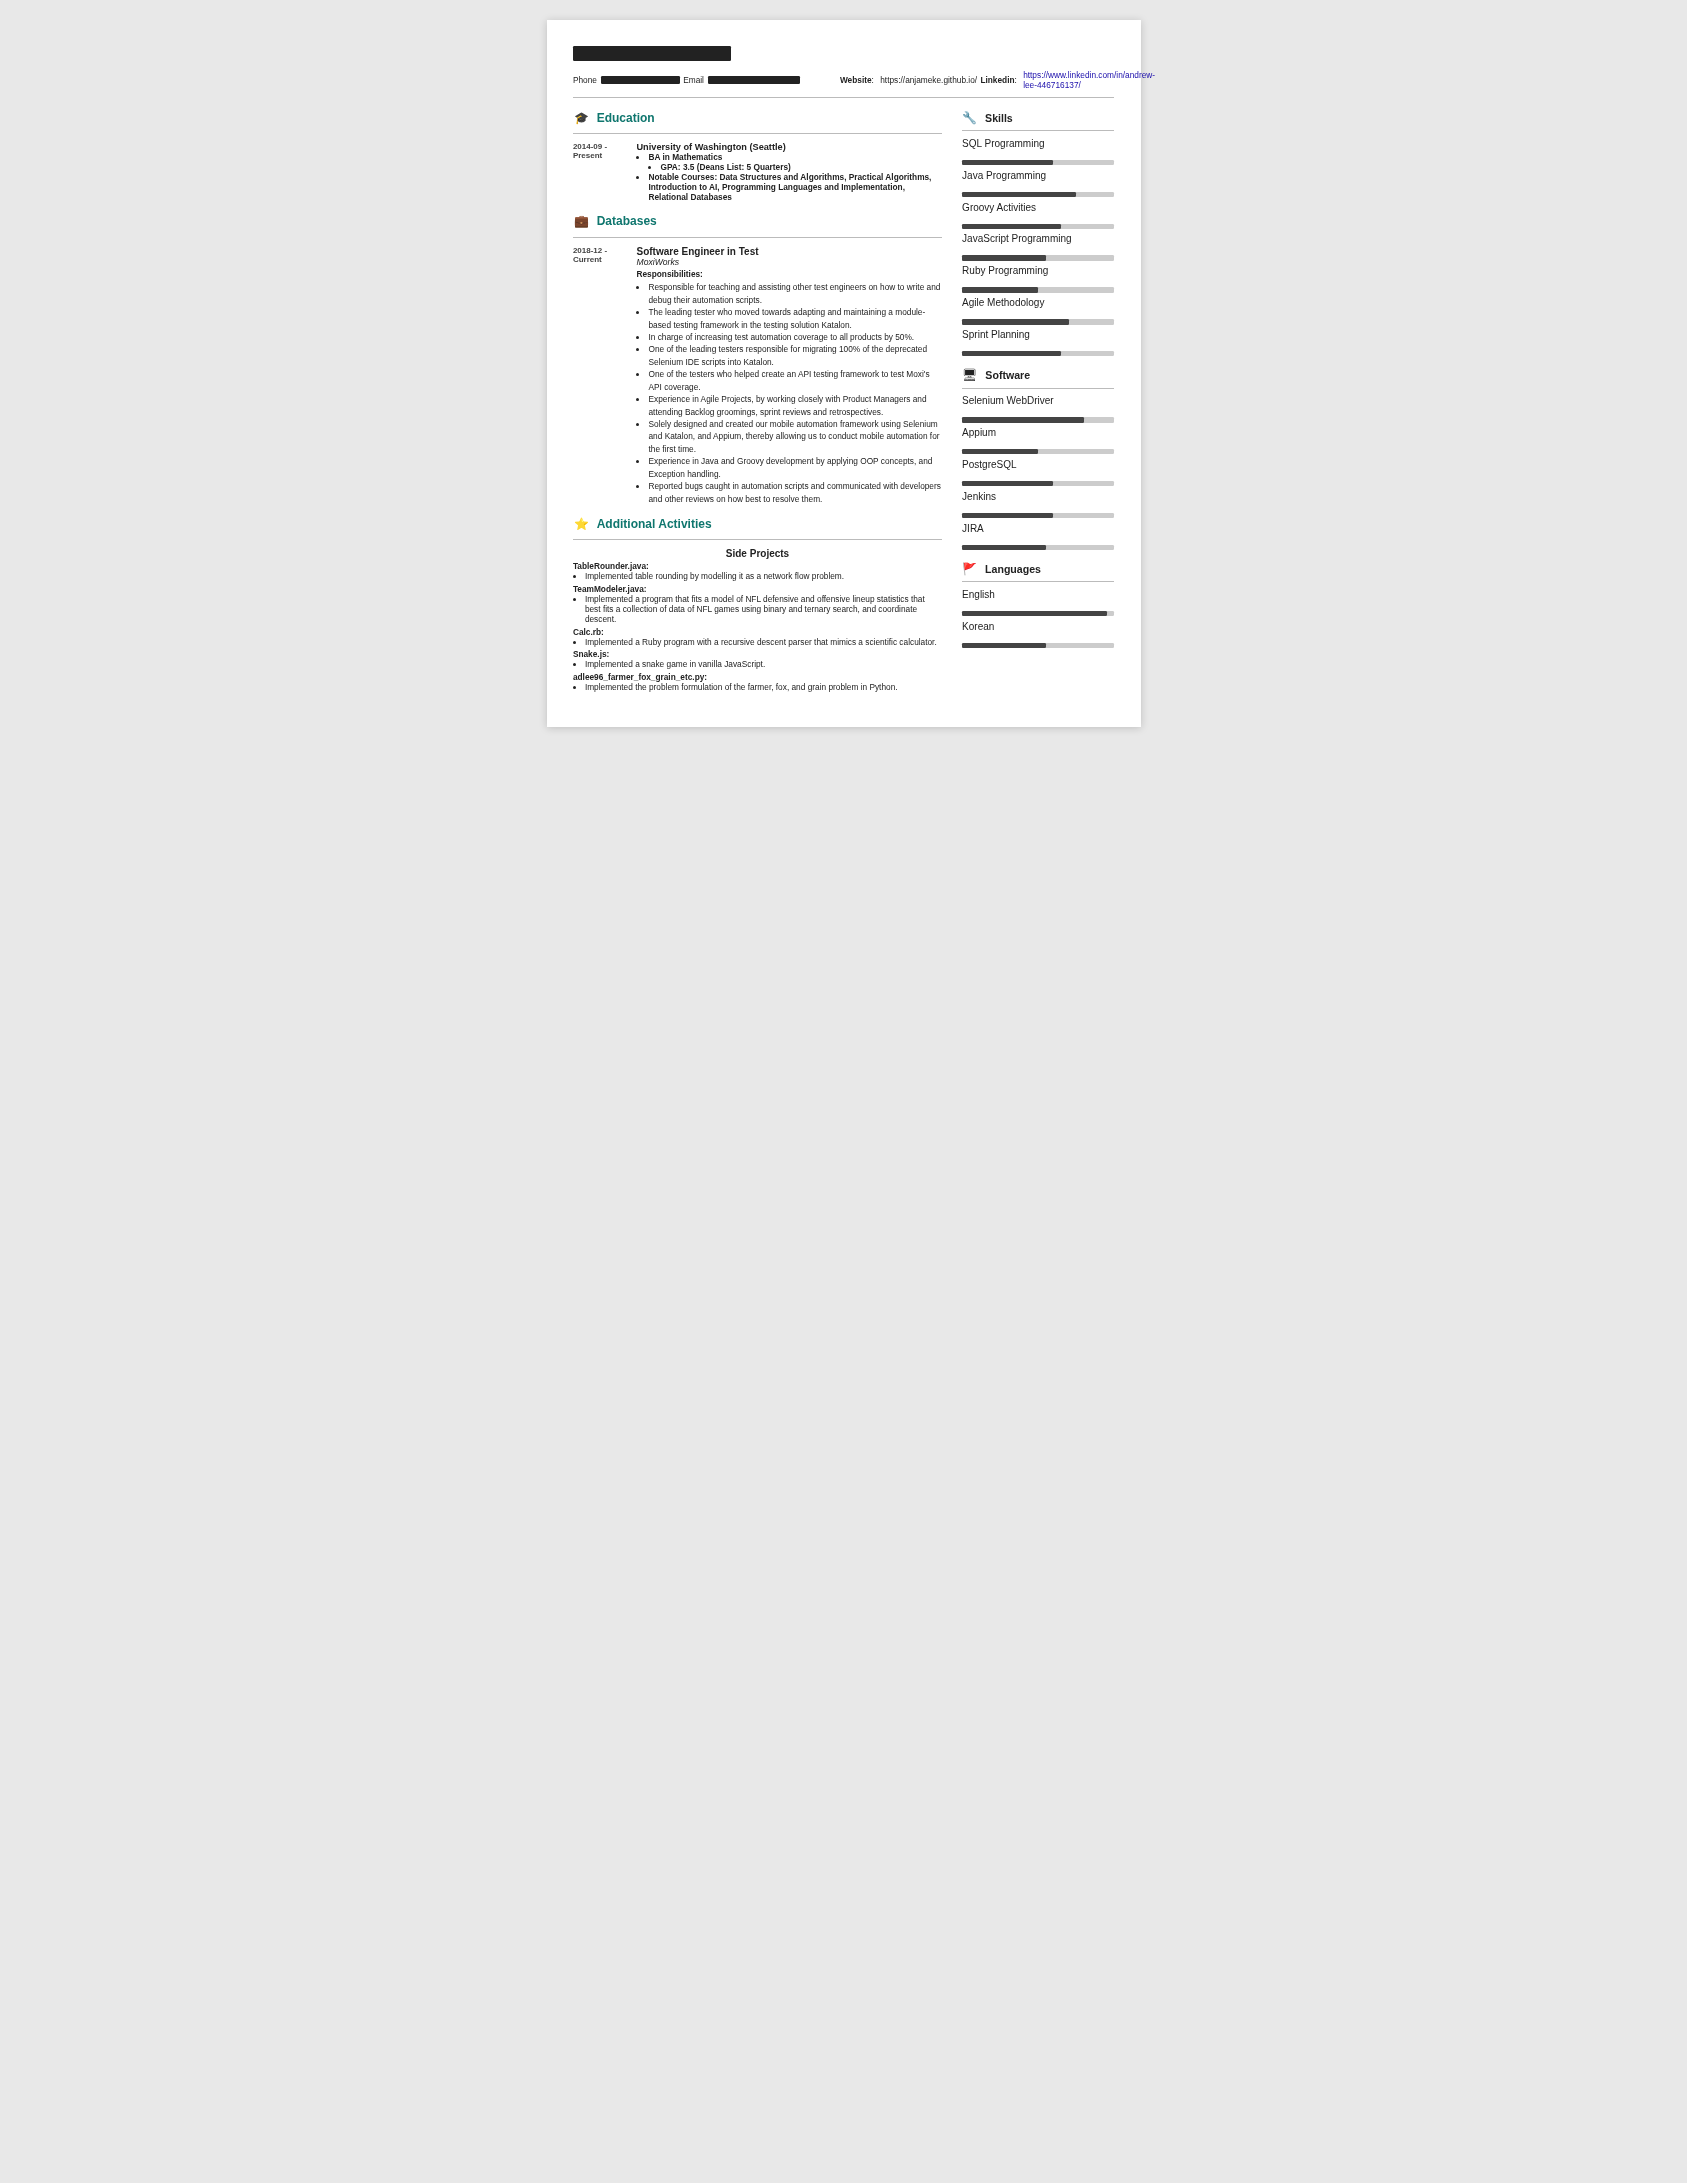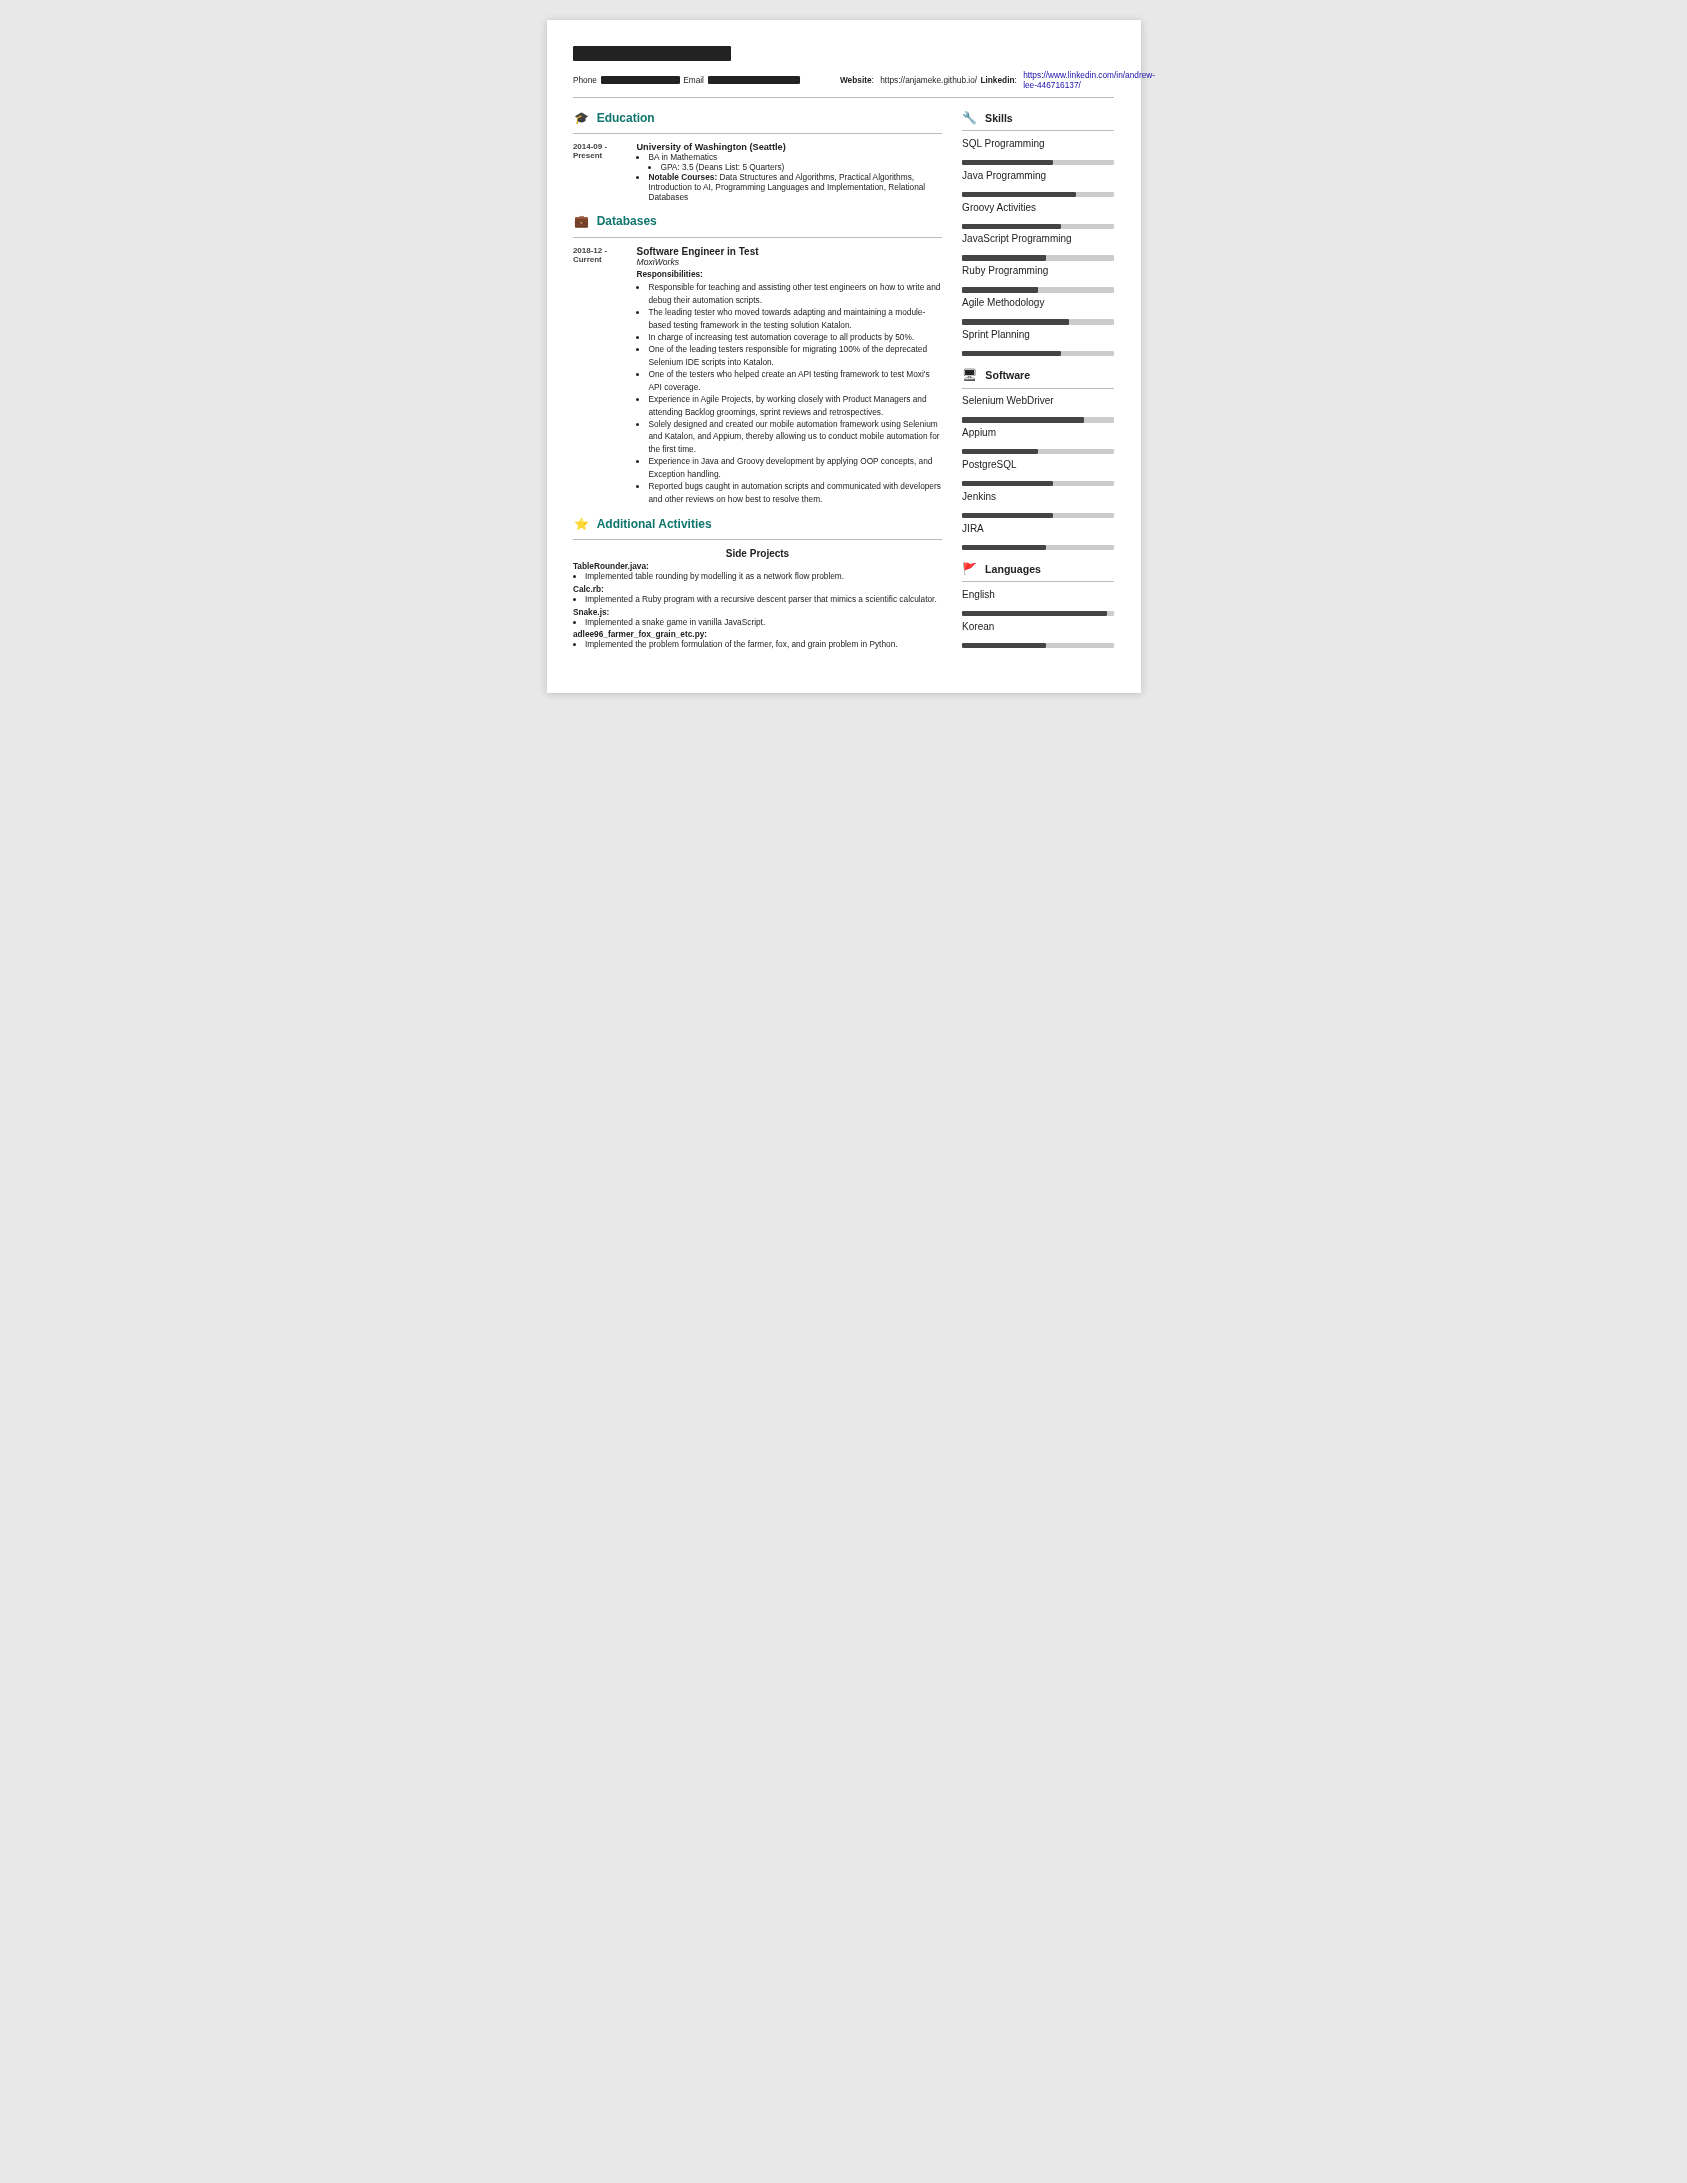--- a/index.html
+++ b/index.html
@@ -181,21 +181,21 @@
 
       <div class="section-header">
         <span class="section-icon">🎓</span>
         <span class="section-title">Education</span>
       </div>
       <hr class="section-divider">
       <div class="edu-entry">
         <div class="edu-date">2014-09 -<br>Present</div>
         <div class="edu-content">
           <div class="edu-school">University of Washington (Seattle)</div>
-          <ul style="list-style:disc; margin-left:12px; font-size:8.3px;">
+          <ul style="list-style:disc; margin-left:12px; font-size:8.3px;font-weight:bold;">
             <li>BA in Mathematics</li>
             <ul style="list-style:disc; margin-left:12px; font-size:8.3px;">
               <li>GPA: 3.5 (Deans List: 5 Quarters)</li>
             </ul>
             <li><strong>Notable Courses:</strong> <span>Data Structures and Algorithms, Practical Algorithms, Introduction to AI, Programming Languages and Implementation, Relational Databases</span></li>
           </ul>
         </div>
       </div>
 
       <div class="section-header" style="margin-top:9.2px;">
@@ -230,20 +230,26 @@
       <hr class="section-divider">
       <div class="side-projects-title">Side Projects</div>
       <div>
         <div>
           <span class="project-title">TableRounder.java:</span>
           <ul class="project-bullets">
             <li>Implemented table rounding by modelling it as a network flow problem.</li>
           </ul>
         </div>
         <div>
+          <span class="project-title">TeamModeler.java:</span>
+          <ul class="project-bullets">
+            <li>Implemented a program that fits a model of NFL defensive and offensive lineup statistics that best fits a collection of data of NFL games using binary and ternary search, and coordinate descent.</li>
+          </ul>
+        </div>
+        <div>
           <span class="project-title">Calc.rb:</span>
           <ul class="project-bullets">
             <li>Implemented a Ruby program with a recursive descent parser that mimics a scientific calculator.</li>
           </ul>
         </div>
         <div>
           <span class="project-title">Snake.js:</span>
           <ul class="project-bullets">
             <li>Implemented a snake game in vanilla JavaScript.</li>
           </ul>

